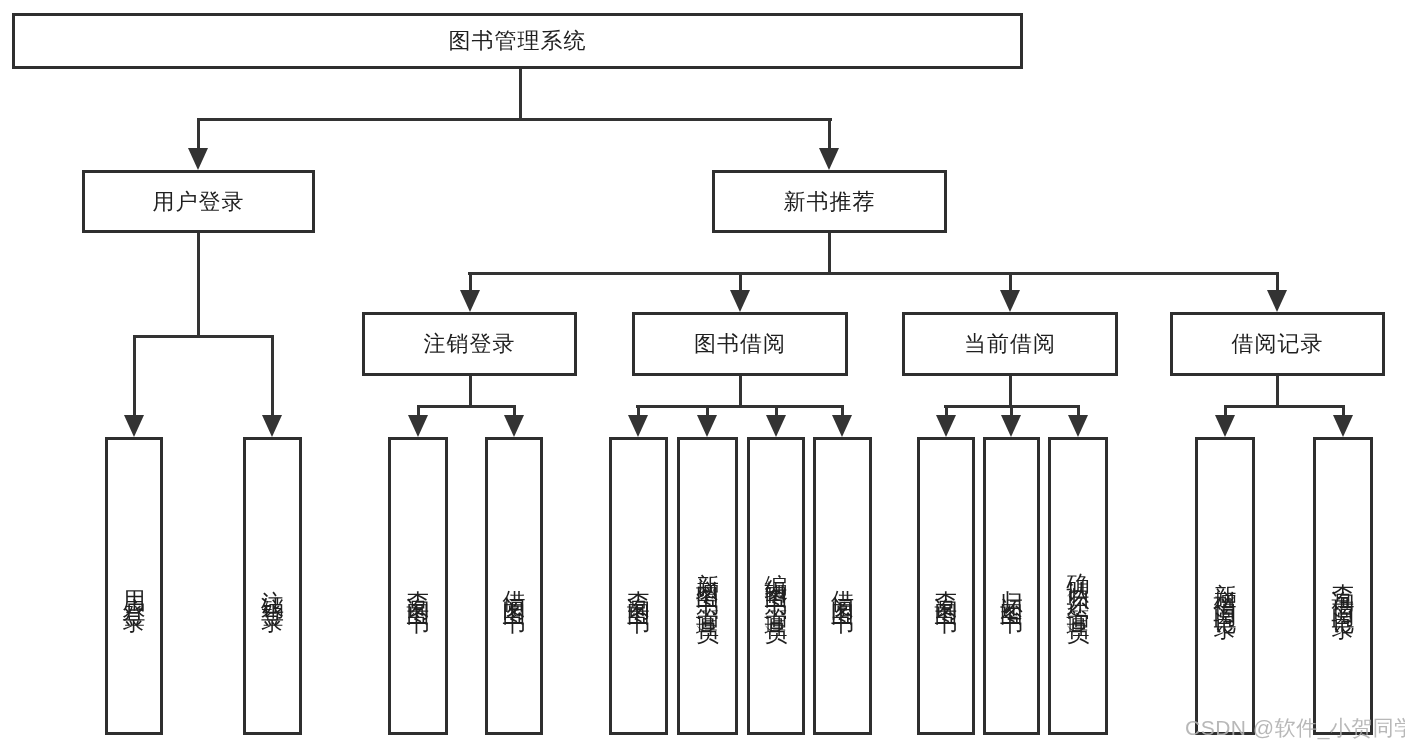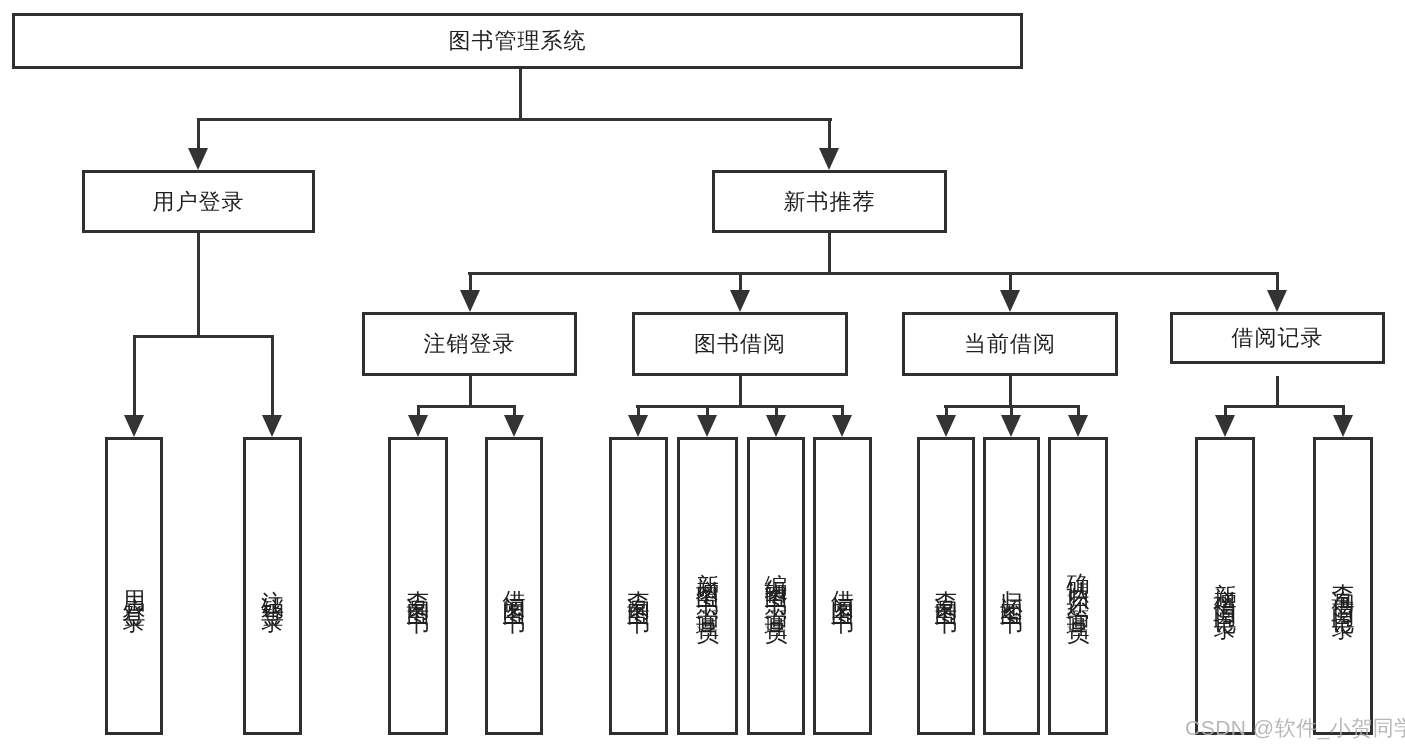--- a/index.html
+++ b/index.html
@@ -100,21 +100,21 @@
   <div class="vline" style="left:739px;top:272px;height:20px"></div>
   <div class="ah" style="left:730px;top:290px"></div>
   <div class="vline" style="left:1009px;top:272px;height:20px"></div>
   <div class="ah" style="left:1000px;top:290px"></div>
   <div class="vline" style="left:1276px;top:272px;height:20px"></div>
   <div class="ah" style="left:1267px;top:290px"></div>
 
   <div class="node h" style="left:362px;top:312px;width:215px;height:64px">注销登录</div>
   <div class="node h" style="left:632px;top:312px;width:216px;height:64px">图书借阅</div>
   <div class="node h" style="left:902px;top:312px;width:216px;height:64px">当前借阅</div>
-  <div class="node h" style="left:1170px;top:312px;width:215px;height:52px">借阅记录</div>
+  <div class="node h" style="left:1170px;top:312px;width:215px;height:64px">借阅记录</div>
 
   <div class="vline" style="left:469px;top:376px;height:31px"></div>
   <div class="hline" style="left:417px;top:405px;width:99px"></div>
   <div class="vline" style="left:417px;top:405px;height:12px"></div>
   <div class="ah" style="left:408px;top:415px"></div>
   <div class="vline" style="left:513px;top:405px;height:12px"></div>
   <div class="ah" style="left:504px;top:415px"></div>
 
   <div class="vline" style="left:739px;top:376px;height:31px"></div>
   <div class="hline" style="left:636px;top:405px;width:208px"></div>

